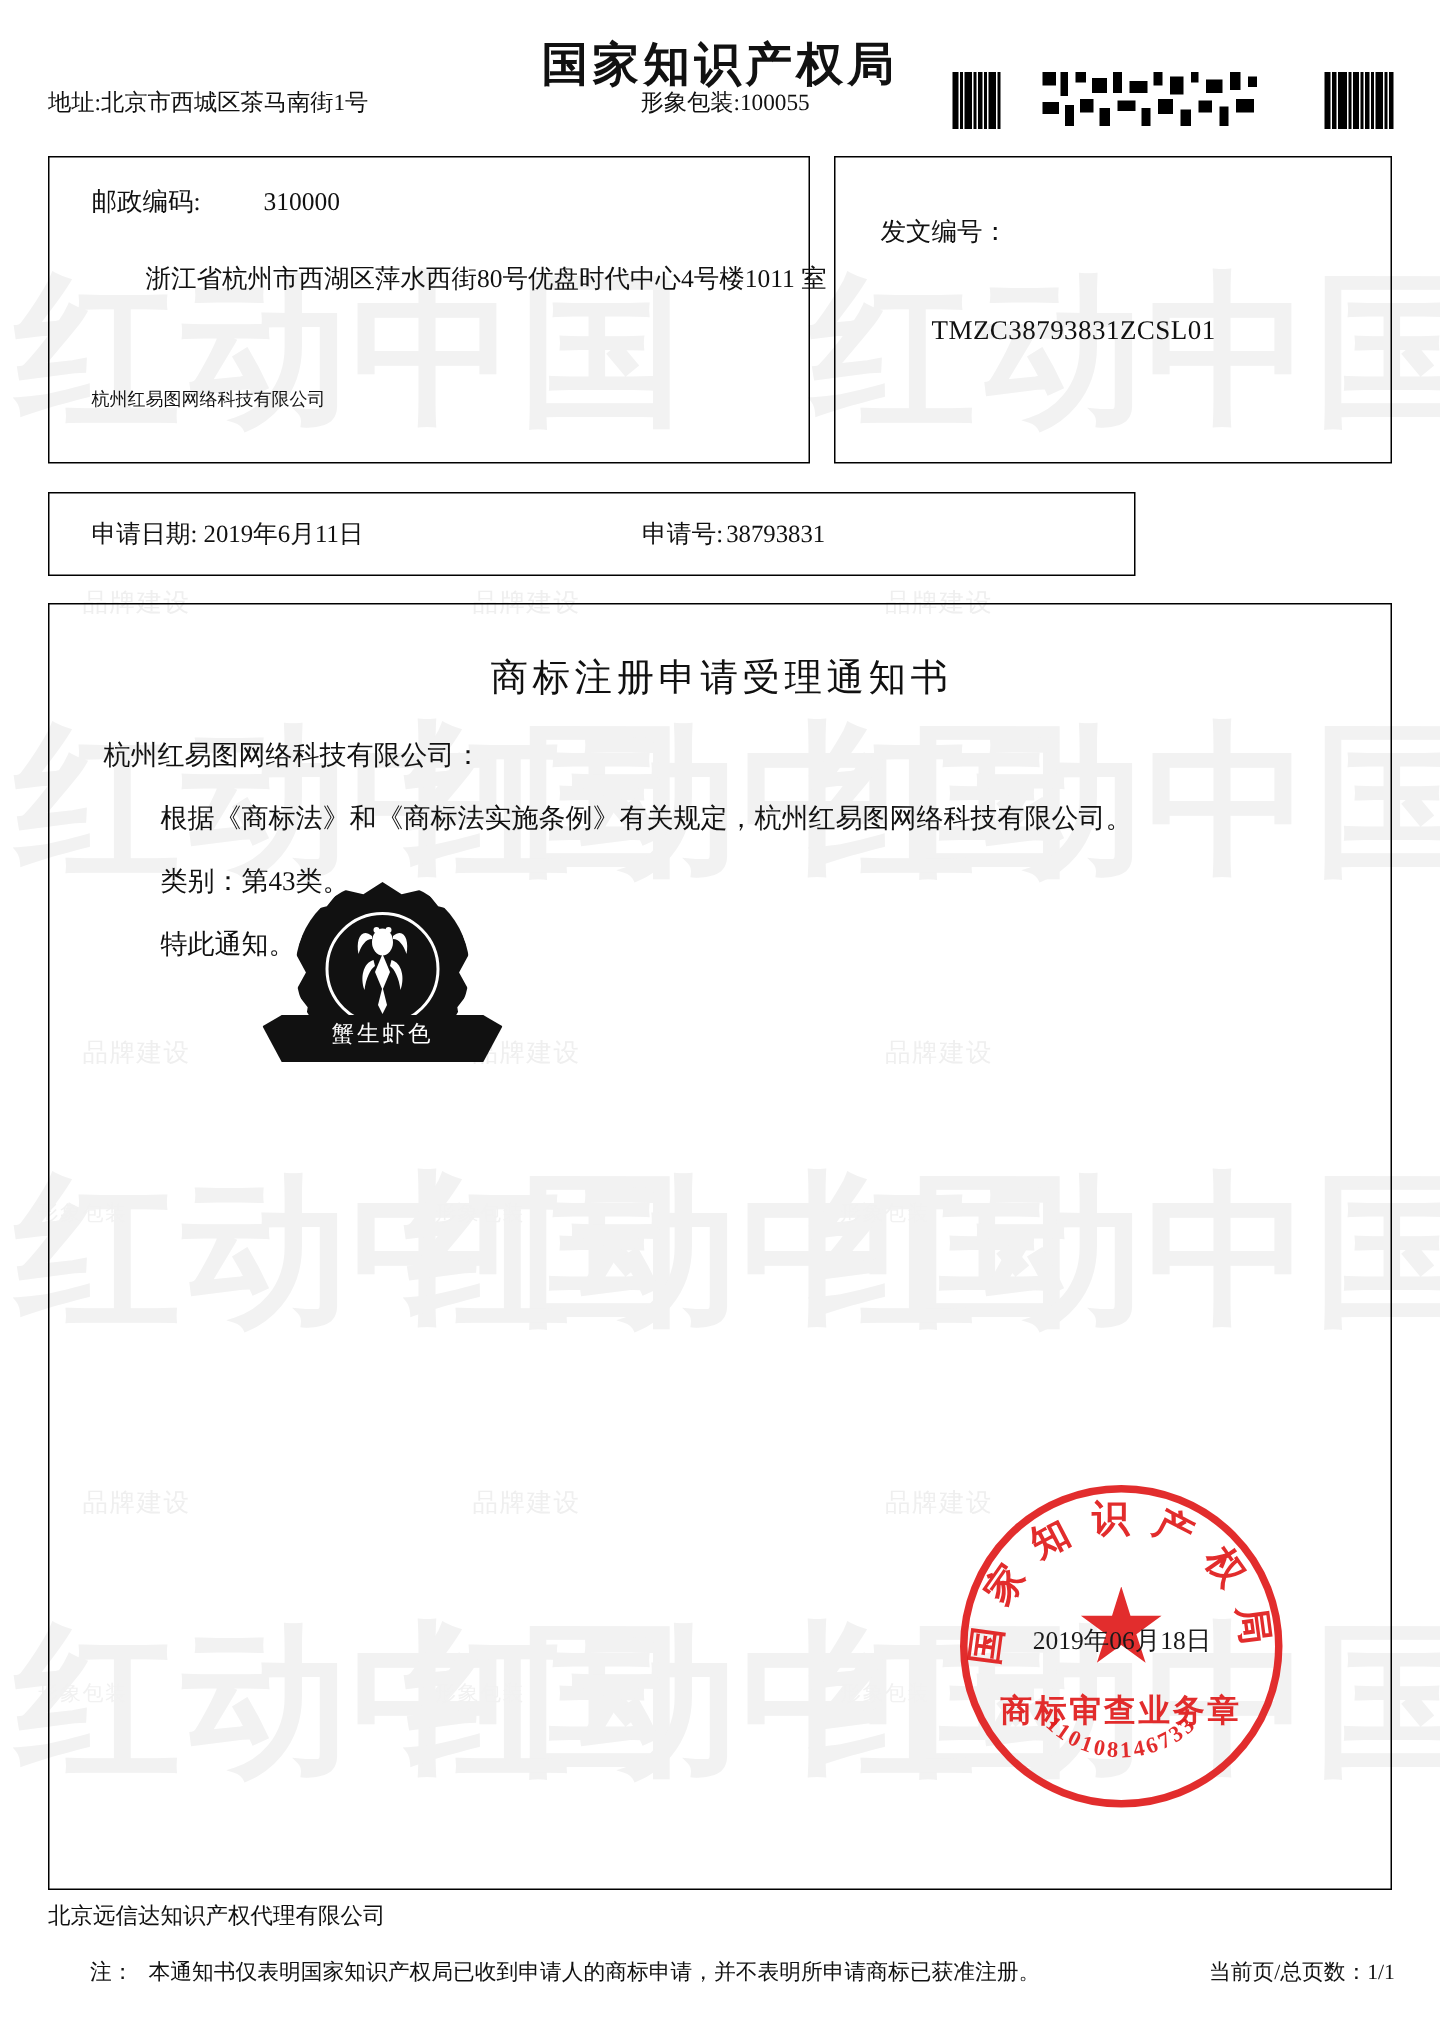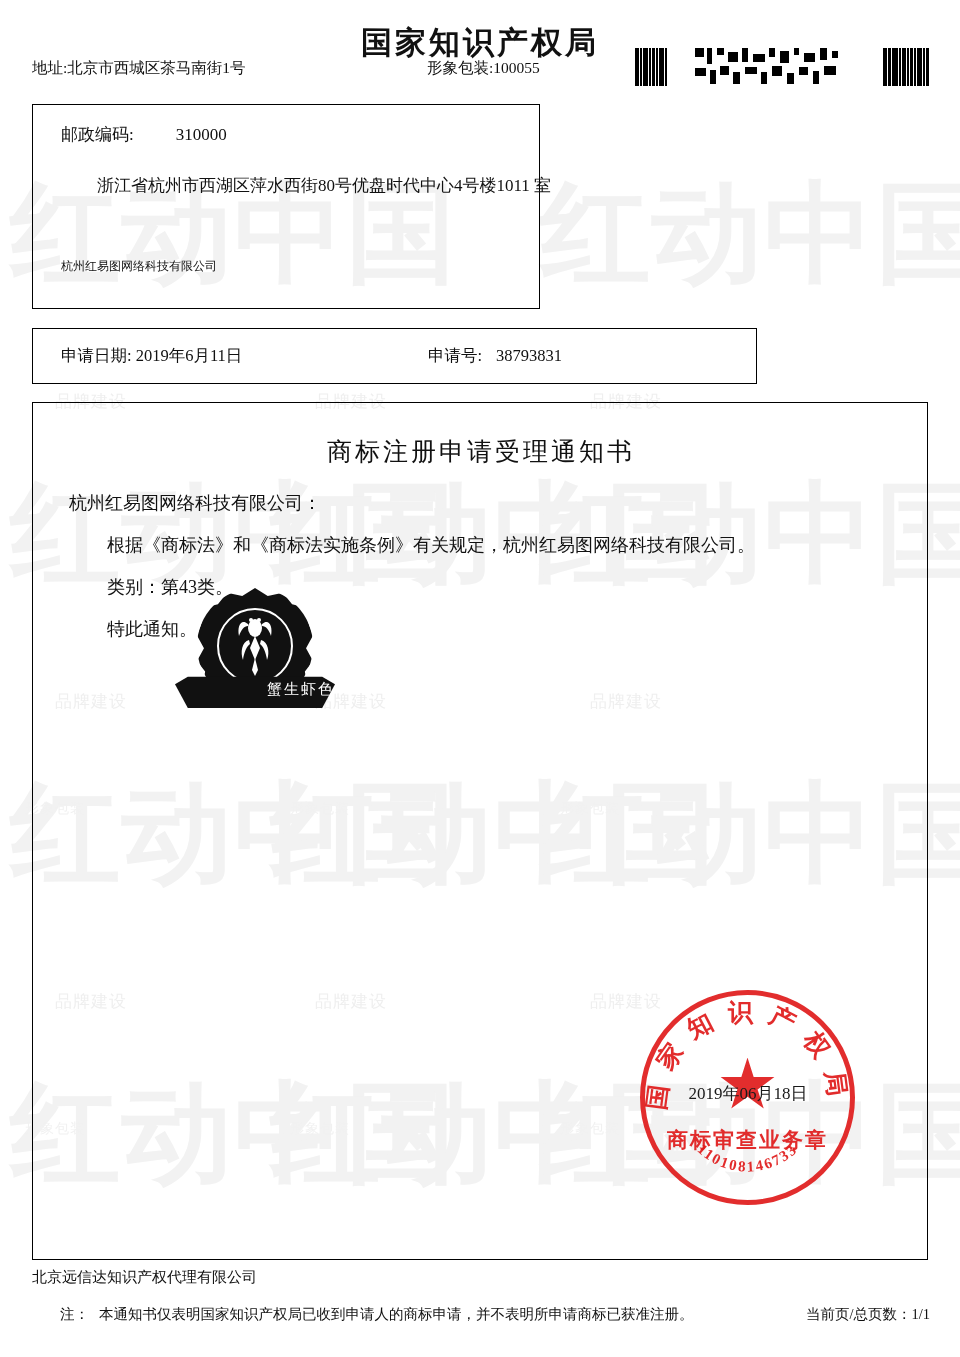--- a/index.html
+++ b/index.html
@@ -173,21 +173,21 @@
   .appinfo-date {
     position: absolute;
     left: 28px; top: 16px;
     font-size: 16.5px;
   }
   .appinfo-no {
     position: absolute;
     left: 395px; top: 16px;
     font-size: 16.5px;
   }
-  .appinfo-no .val { margin-left: 14px; }
+  .appinfo-no .val { margin-left: 2px; }
 
   .main-title {
     position: absolute;
     left: 0; top: 32px;
     width: 896px;
     text-align: center;
     font-size: 25px;
     letter-spacing: 3px;
     font-weight: 500;
   }
@@ -250,21 +250,21 @@
     position: absolute;
     left: 0; top: 86px;
     width: 160px; height: 34px;
     background: #111;
     clip-path: polygon(0% 30%, 8% 8%, 92% 8%, 100% 30%, 92% 100%, 8% 100%);
   }
   .logo-ribbon span {
     position: absolute;
     left: 0; top: 6px;
     width: 160px;
-    text-align: right;
+    text-align: center;
     color: #fff;
     font-size: 15px;
     letter-spacing: 2px;
     font-family: "Liberation Serif", serif;
   }
 
   
   .seal {
     position: absolute;
     left: 640px;
@@ -436,20 +436,24 @@
   </div>
 
   <div class="box box-addressee">
     <div class="addressee-zip">
       <span>邮政编码:</span><span class="val">310000</span>
     </div>
     <div class="addressee-addr">浙江省杭州市西湖区萍水西街80号优盘时代中心4号楼1011 室</div>
     <div class="addressee-name">杭州红易图网络科技有限公司</div>
   </div>
 
+  <div class="box box-docno">
+    <div class="docno-label">发文编号：</div>
+    <div class="docno-value">TMZC38793831ZCSL01</div>
+  </div>
 
   <div class="box box-appinfo">
     <div class="appinfo-date">
       <span>申请日期:</span>
       <span>2019年6月11日</span>
     </div>
     <div class="appinfo-no">
       <span>申请号:</span><span class="val">38793831</span>
     </div>
   </div>

